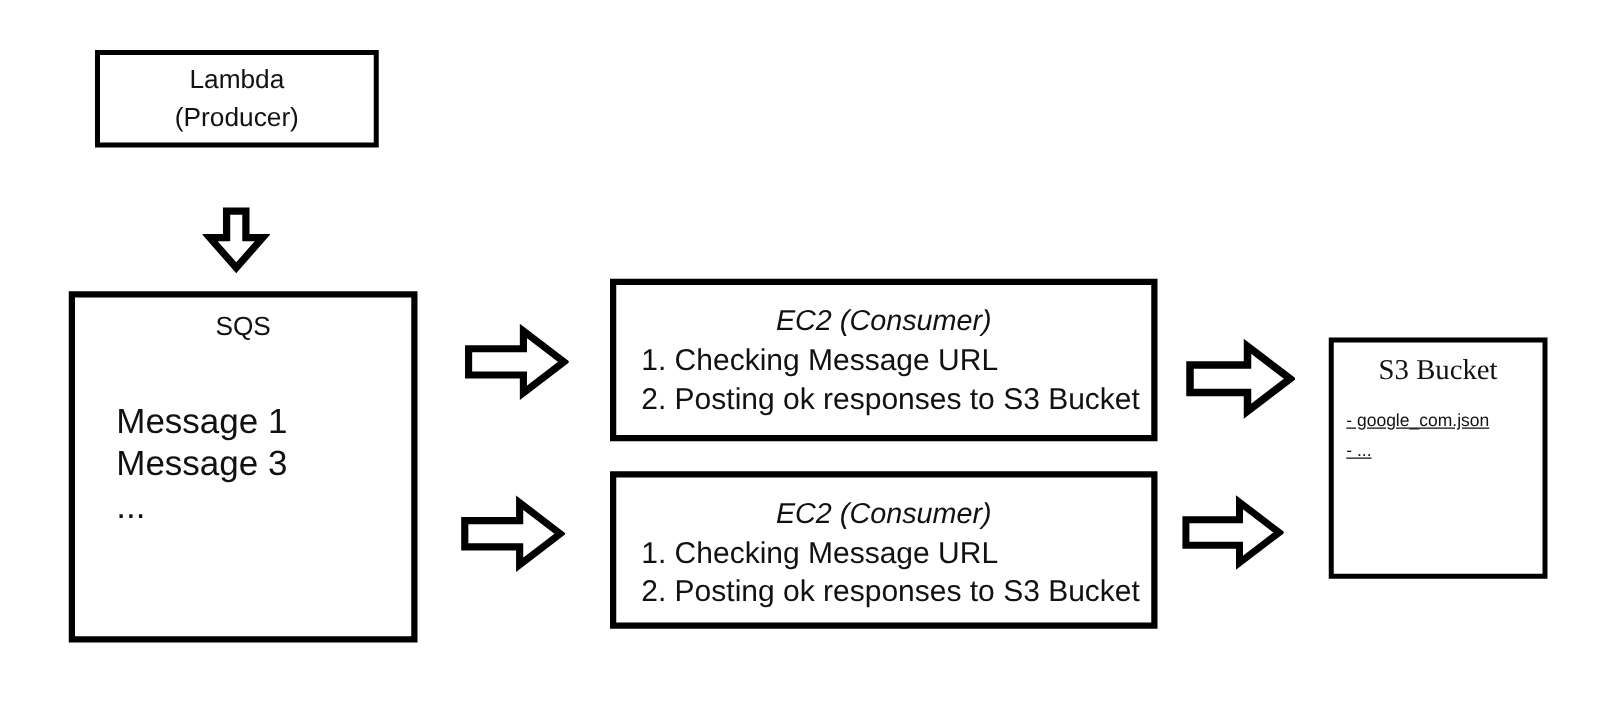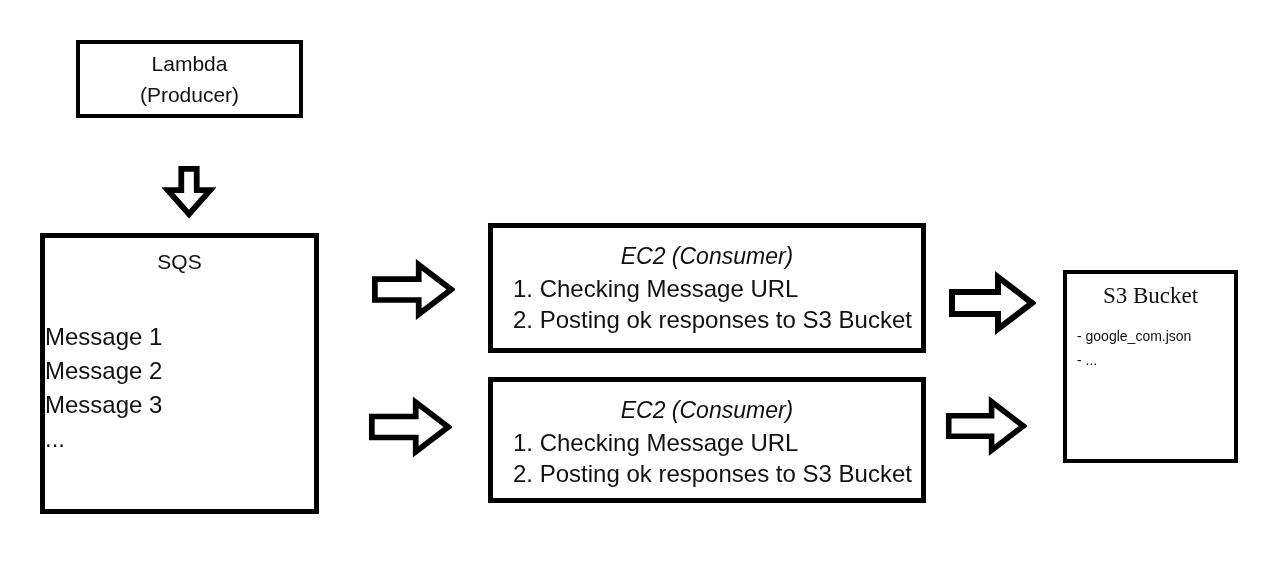--- a/index.html
+++ b/index.html
@@ -17,31 +17,31 @@
     box-sizing: border-box;
     background: var(--background, #ffffff);
     border: 4px solid var(--border, #000000);
   }
   .lambda-box {
     left: 76px; top: 40px; width: 227px; height: 78px;
     display: flex; flex-direction: column;
     justify-content: center; align-items: center;
     font-size: 21px; line-height: 31px;
   }
-  .sqs-box { left: 40px; top: 233px; width: 279px; height: 281px; border-width: 5px; }
+  .sqs-box { left: 55px; top: 233px; width: 279px; height: 281px; border-width: 5px; }
   .sqs-title { text-align: center; margin-top: 12px; font-size: 21px; }
-  .sqs-messages { margin-top: 46px; font-size: 24px; line-height: 34px; }
+  .sqs-messages { margin-top: 46px; margin-left: 33px; font-size: 28px; line-height: 34px; }
   .ec2-box { left: 488px; width: 438px; border-width: 5px; }
   .ec2-box-1 { top: 223px; height: 130px; }
   .ec2-box-2 { top: 377px; height: 126px; }
   .ec2-title { text-align: center; font-size: 23px; margin-top: 15px; font-style: italic; }
   .ec2-steps { margin-left: 20px; margin-top: 3px; font-size: 24px; line-height: 31px; }
   .s3-box { left: 1063px; top: 270px; width: 175px; height: 193px; }
   .s3-title { text-align: center; font-size: 23px; margin-top: 9px; font-family: Liberation Serif, serif; }
-  .s3-files { margin-left: 10px; margin-top: 15px; font-size: 14px; line-height: 24px; }
+  .s3-files { margin-left: 10px; margin-top: 15px; font-size: 14px; line-height: 24px; text-decoration: underline; }
   .arrow { position: absolute; }
   .arrow path {
     fill: var(--background, #ffffff);
     stroke: var(--border, #000000);
     stroke-width: 6;
     stroke-linejoin: miter;
   }
 </style>
 </head>
 <body>
@@ -54,21 +54,20 @@
   </div>
 
   <svg class="arrow" style="left:162px; top:165px;" width="54" height="54" viewBox="0 0 56 56">
     <path d="M20 4 H36 V26 H50 L28 51 L6 26 H20 Z"></path>
   </svg>
 
   <div class="box sqs-box">
     <div class="sqs-title">SQS</div>
     <div class="sqs-messages">
       <div>Message 1</div>
-      <div>Message 2</div>
       <div>Message 3</div>
       <div>...</div>
     </div>
   </div>
 
   <svg class="arrow" style="left:371px; top:259px;" width="84" height="61" viewBox="0 0 88 64">
     <path d="M4 21 H50 V6 L84 32 L50 58 V43 H4 Z"></path>
   </svg>
   <svg class="arrow" style="left:368px; top:396px;" width="84" height="62" viewBox="0 0 88 64">
     <path d="M4 21 H50 V6 L84 32 L50 58 V43 H4 Z"></path>

